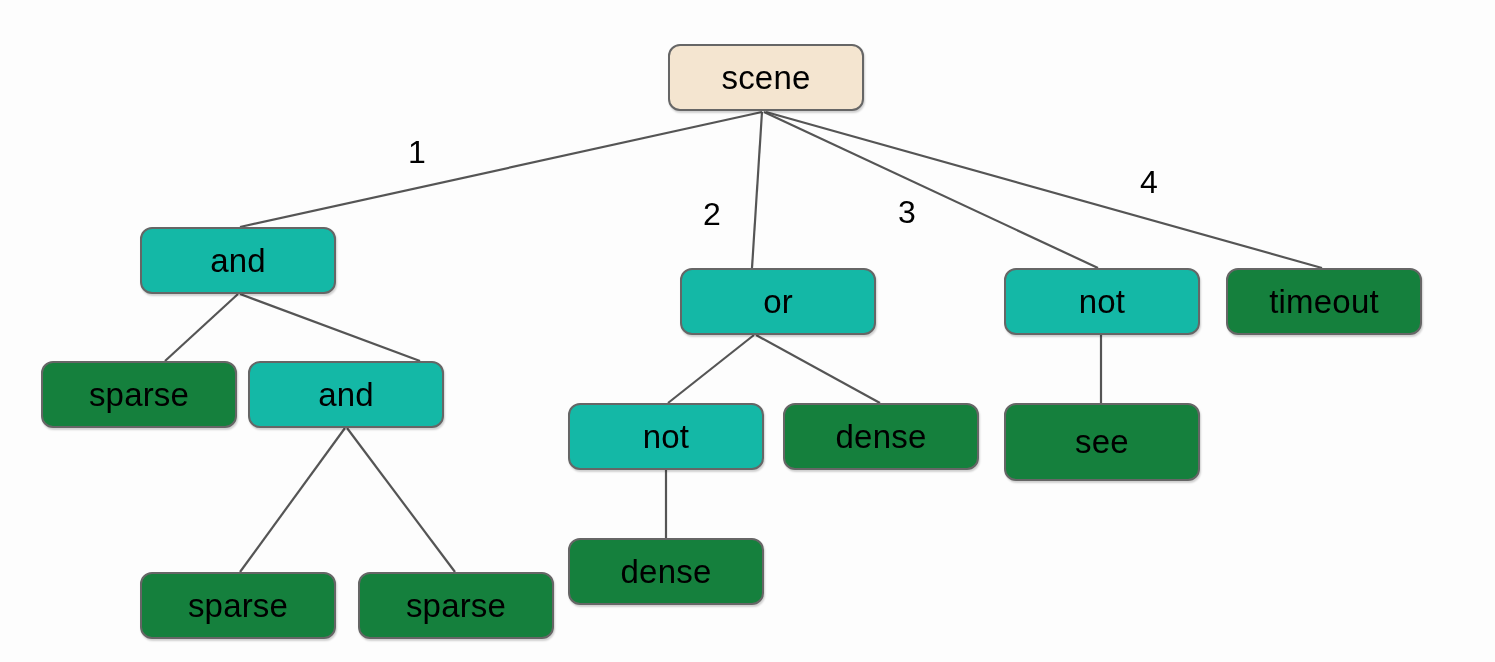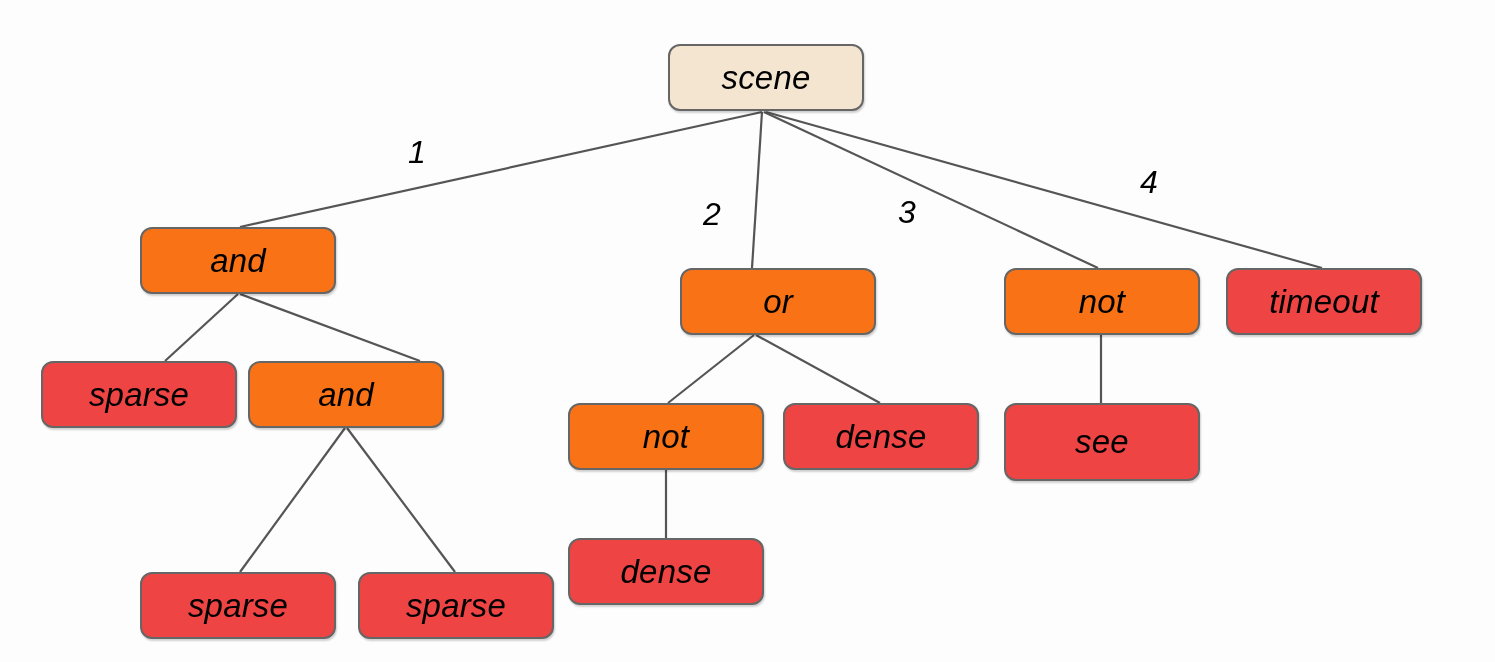--- a/index.html
+++ b/index.html
@@ -9,21 +9,20 @@
   }
   body {
     font-family: "Liberation Sans", sans-serif;
   }
   #canvas {
     position: relative;
     width: 1495px;
     height: 662px;
     background: #fdfdfd;
     overflow: hidden;
-    font-style: italic;
   }
   #edges {
     position: absolute;
     left: 0;
     top: 0;
     width: 1495px;
     height: 662px;
   }
   .node {
     position: absolute;
@@ -33,22 +32,22 @@
     display: flex;
     align-items: center;
     justify-content: center;
     font-size: 33px;
     color: #000000;
     letter-spacing: 0.2px;
     box-shadow: 1px 2px 2px rgba(0,0,0,0.18);
     white-space: nowrap;
   }
   .node.root   { background: #f4e5d0; }
-  .node.op     { background: #f97316; }
-  .node.leaf   { background: #ef4444; }
+  .node.op     { background: #14b8a6; }
+  .node.leaf   { background: #15803d; }
   .edge-label {
     position: absolute;
     font-size: 32px;
     color: #000000;
     line-height: 1;
   }
 </style>
 </head>
 <body>
 

